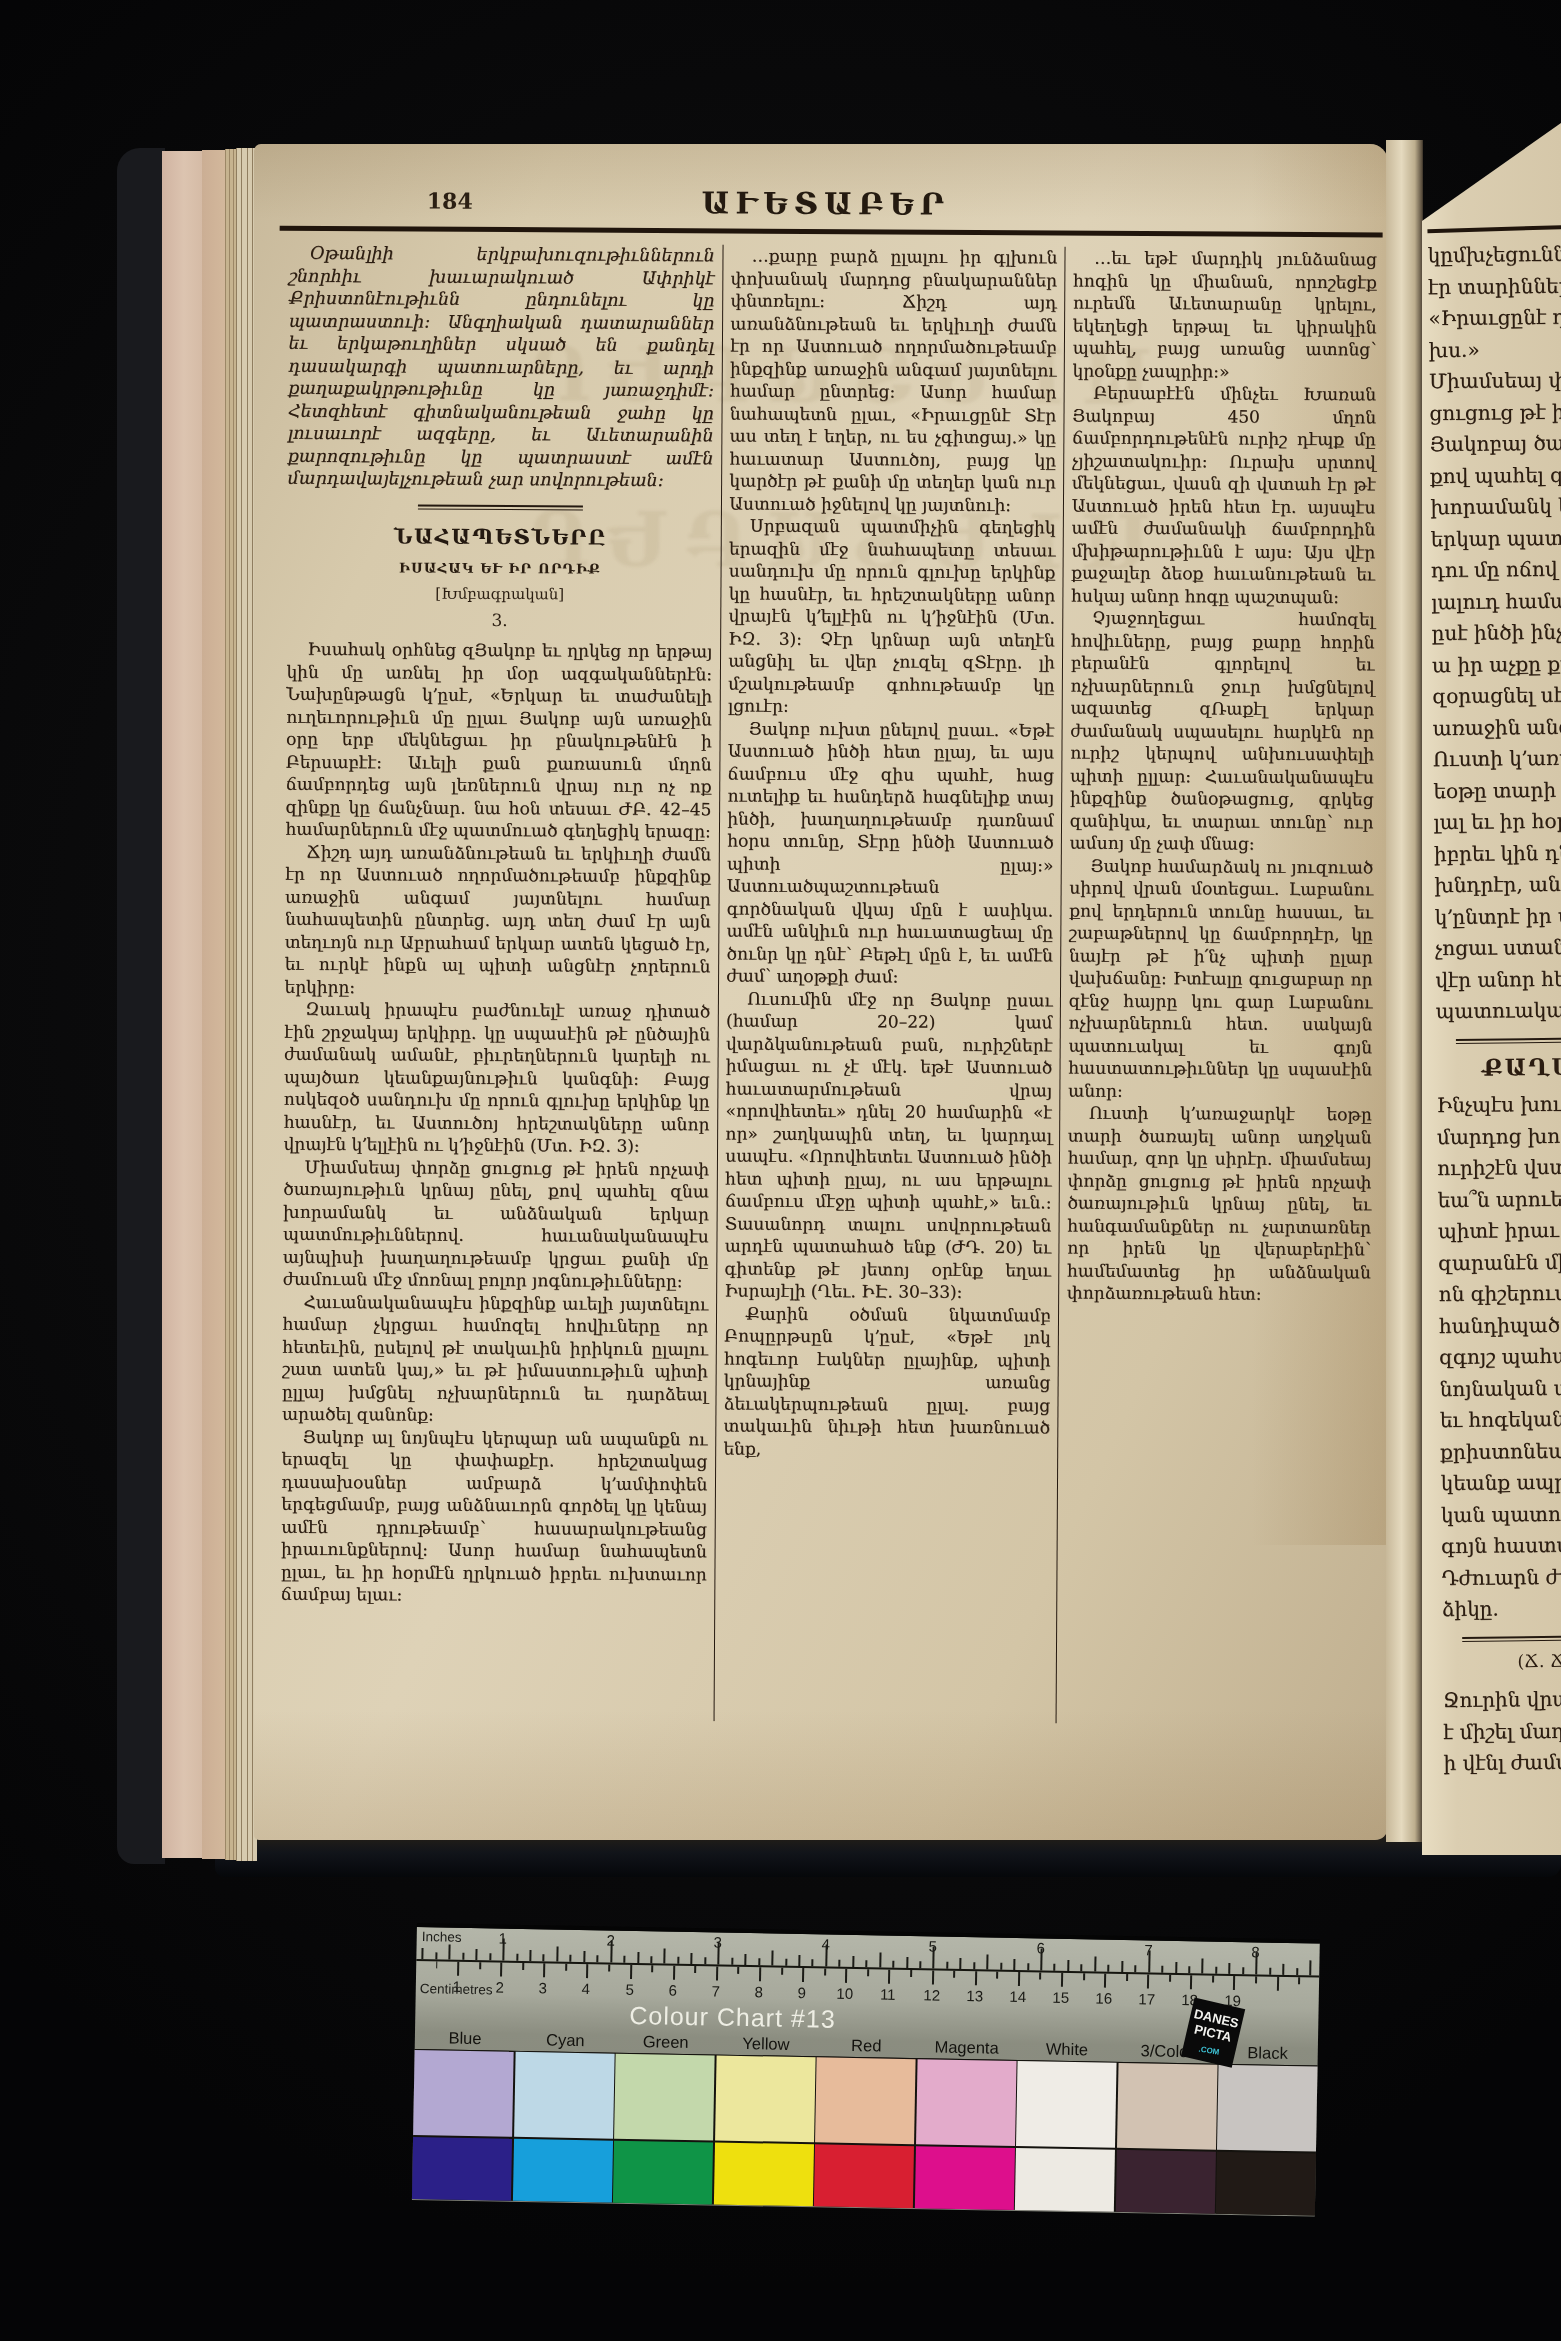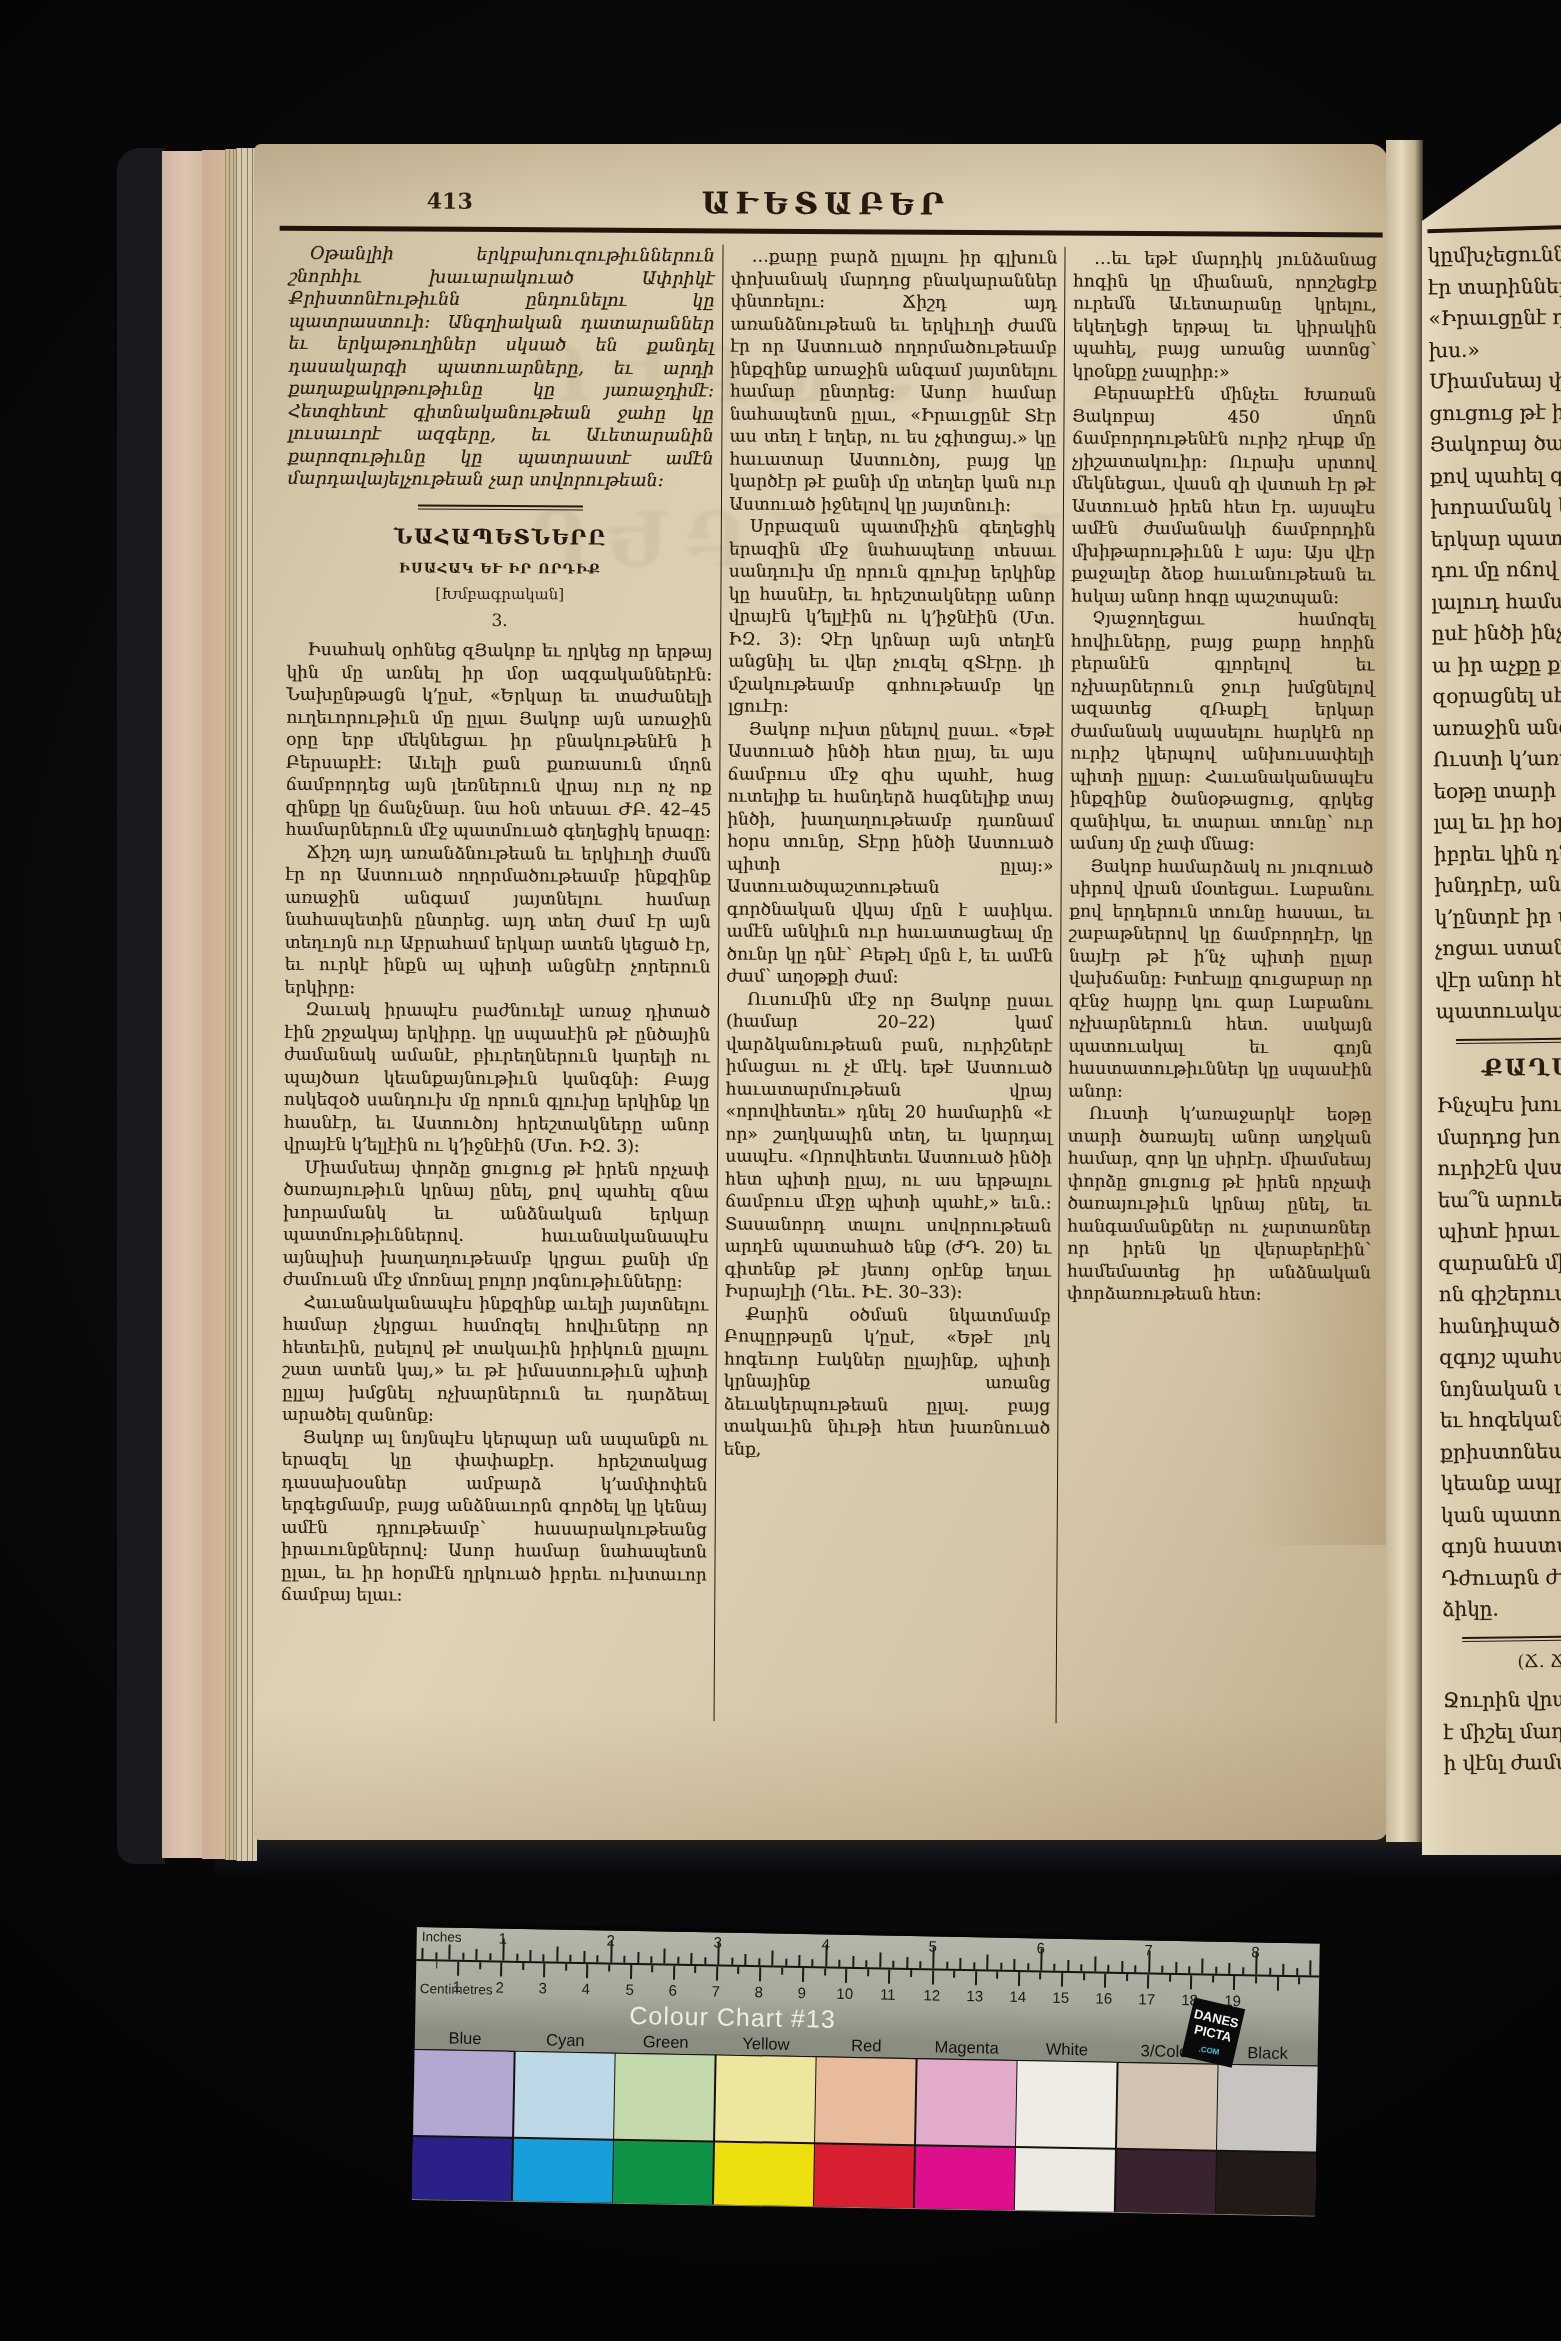--- a/index.html
+++ b/index.html
@@ -104,21 +104,21 @@
   <div class="e3"></div>
   <div class="e4"></div>
   <div class="book-bottom"></div>
 
   <div class="page main">
     <div class="stain s1"></div>
     <div class="stain s2"></div>
     <div class="stain s3"></div>
     <div class="inner">
       <div class="ghost">ԱՒԵՏԱԲԵՐ ԱՒԵՏԱԲԵՐ</div>
-      <div class="pagenum">413</div>
+      <div class="pagenum">184</div>
       <div class="masthead">ԱՒԵՏԱԲԵՐ</div>
       <div class="hrule"></div>
       <div class="cols">
         <div class="col col1">
           <div class="italic-block">
               <p>Օթանլիի երկբախուզութիւններուն շնորհիւ խաւարակուած Ափրիկէ Քրիստոնէութիւնն ընդունելու կը պատրաստուի։ Անգղիական դատարաններ եւ երկաթուղիներ սկսած են քանդել դասակարգի պատուարները, եւ արդի քաղաքակրթութիւնը կը յառաջդիմէ։ Հետզհետէ գիտնականութեան ջահը կը լուսաւորէ ազգերը, եւ Աւետարանին քարոզութիւնը կը պատրաստէ ամէն մարդավայելչութեան չար սովորութեան։</p>
             </div>
           <div class="sep"></div>
           <div class="sec-title">ՆԱՀԱՊԵՏՆԵՐԸ</div>
           <div class="sec-sub">ԻՍԱՀԱԿ ԵՒ ԻՐ ՈՐԴԻՔ</div>

